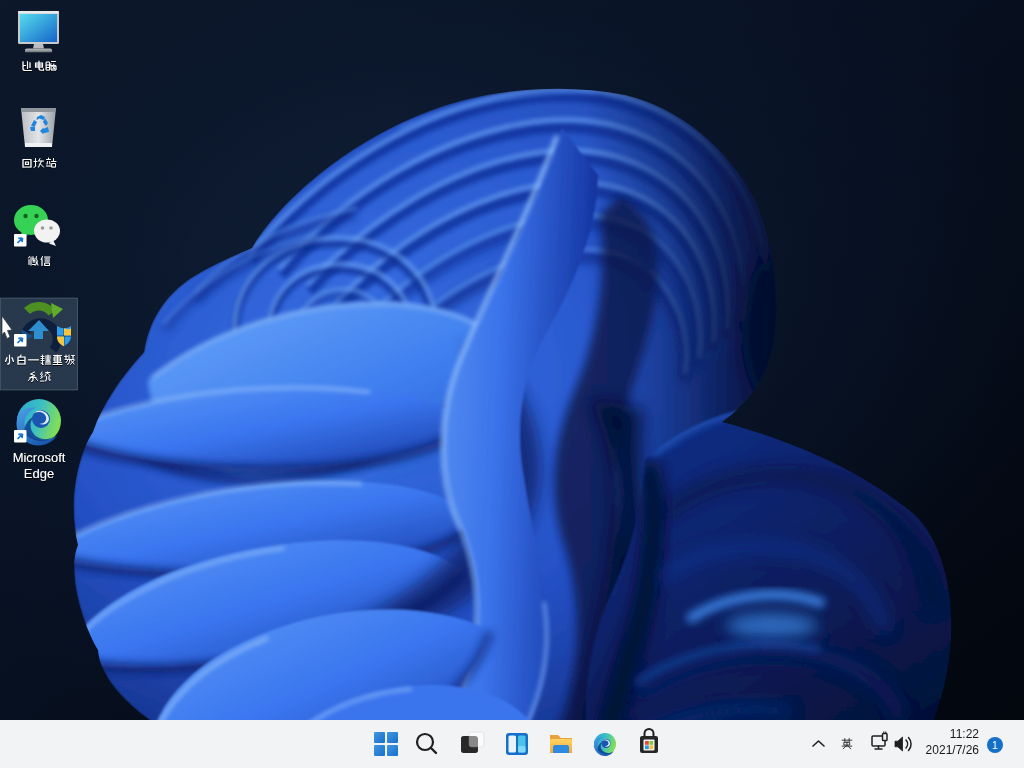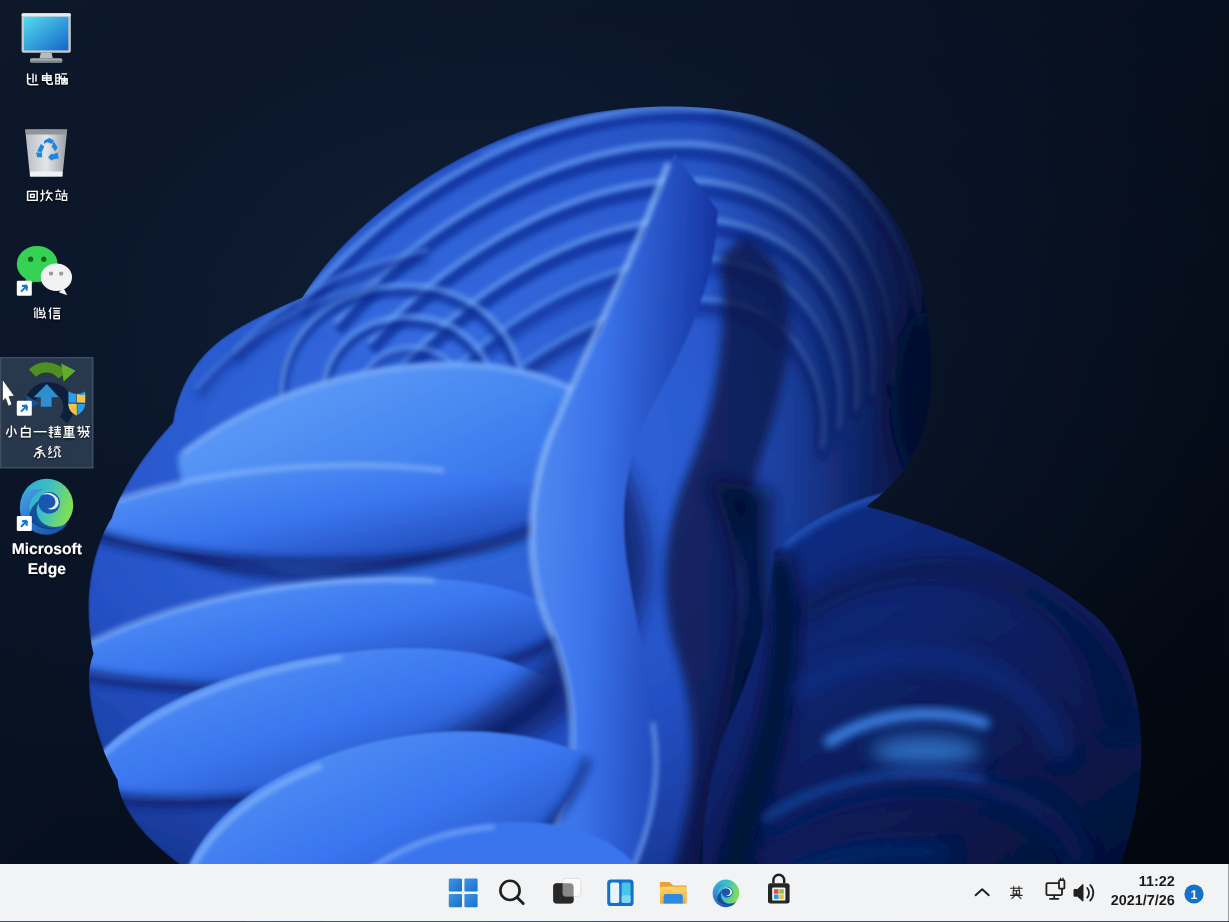--- a/index.html
+++ b/index.html
@@ -1,17 +1,17 @@
 <!DOCTYPE html>
 <html><head>
 <meta charset="utf-8">
 <style>
   html,body{margin:0;padding:0;width:1024px;height:768px;overflow:hidden;background:#060d1a;
     font-family:"Liberation Sans",sans-serif;}
-  #stage{position:relative;width:1008px;height:768px;font-weight:bold;}
+  #stage{position:relative;width:1008px;height:768px;}
   #wall{position:absolute;left:0;top:0;}
   #taskbar{position:absolute;left:0;top:720px;width:1024px;height:48px;background:#f1f3f5;}
 </style>
 </head>
 <body>
 <div id="stage">
 <svg id="wall" width="1024" height="768" viewBox="0 0 1024 768">
 <defs>
   <linearGradient id="bgg" x1="0" y1="0" x2="1" y2="1">
     <stop offset="0" stop-color="#0d1829"></stop>

